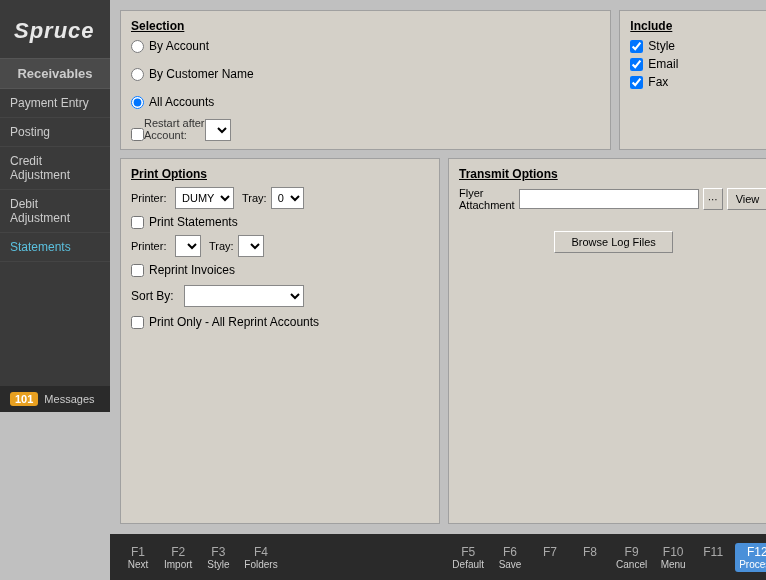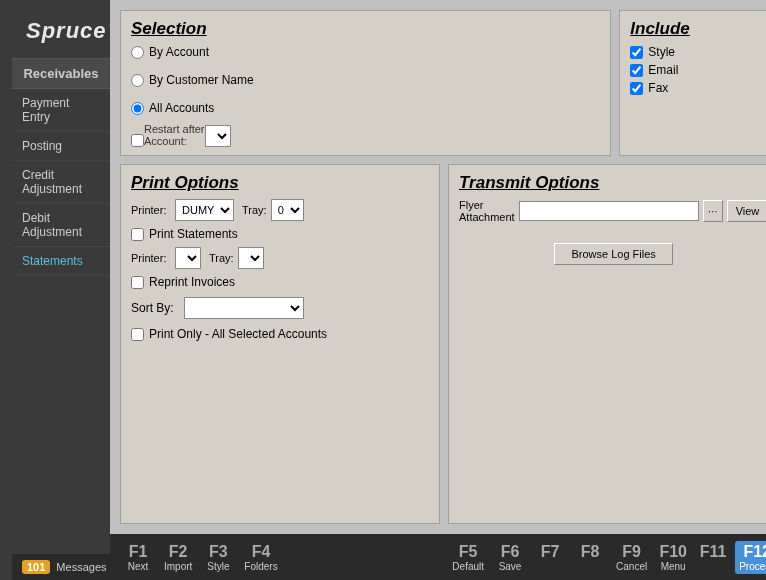--- a/index.html
+++ b/index.html
@@ -13,22 +13,21 @@
       display: flex;
     }
 
     
     .sidebar {
       width: 110px;
       min-width: 110px;
       background: #3a3a3a;
       display: flex;
       flex-direction: column;
-      height: 580px;
-      padding-left: 12px;
+      height: 412px;
     }
     .sidebar-logo {
       padding: 18px 14px 14px 14px;
       color: #e8e8e8;
       font-size: 22px;
       font-style: italic;
       font-weight: bold;
       letter-spacing: 1px;
       border-bottom: 1px solid #555;
     }
@@ -96,22 +95,21 @@
 
     .panel {
       background: #d4d0c8;
       border: 1px solid #a0a0a0;
       padding: 8px 10px;
     }
     .panel-title {
       font-weight: bold;
       text-decoration: underline;
       margin-bottom: 6px;
-      font-size: 17px;
-      font-style: italic;
+      font-size: 12px;
     }
 
     .selection-panel {
       flex: 1;
       min-width: 320px;
     }
 
     .include-panel {
       width: 160px;
     }
@@ -233,22 +231,21 @@
       flex-direction: column;
       align-items: center;
       color: #ccc;
       font-size: 10px;
       min-width: 36px;
       padding: 2px 4px;
       cursor: pointer;
     }
     .tb-item .fkey {
       color: #aaa;
-      font-size: 16px;
-      font-weight: bold;
+      font-size: 12px;
     }
     .tb-item .flabel {
       font-size: 10px;
       color: #ccc;
     }
     .tb-spacer { flex: 1; }
     .tb-item.active {
       background: #4a90d9;
       border-radius: 3px;
       color: #fff;
@@ -367,21 +364,21 @@
           <span>Reprint Invoices</span>
         </label>
         <div class="sort-row" style="margin-top:8px;">
           <span>Sort By:</span>
           <select style="width:120px;">
             <option></option>
           </select>
         </div>
         <label class="check-item" style="margin-top:6px;">
           <input type="checkbox" style="">
-          <span>Print Only - All Selected Accounts</span>
+          <span>Print Only - All Reprint Accounts</span>
         </label>
       </div>
 
       <div class="panel transmit-panel">
         <div class="panel-title">Transmit Options</div>
         <div class="flyer-row">
           <span class="flyer-label">Flyer<br>Attachment</span>
           <input type="text" style="width: 180px;">
           <button class="ellipsis-btn">···</button>
           <button class="view-btn">View</button>

